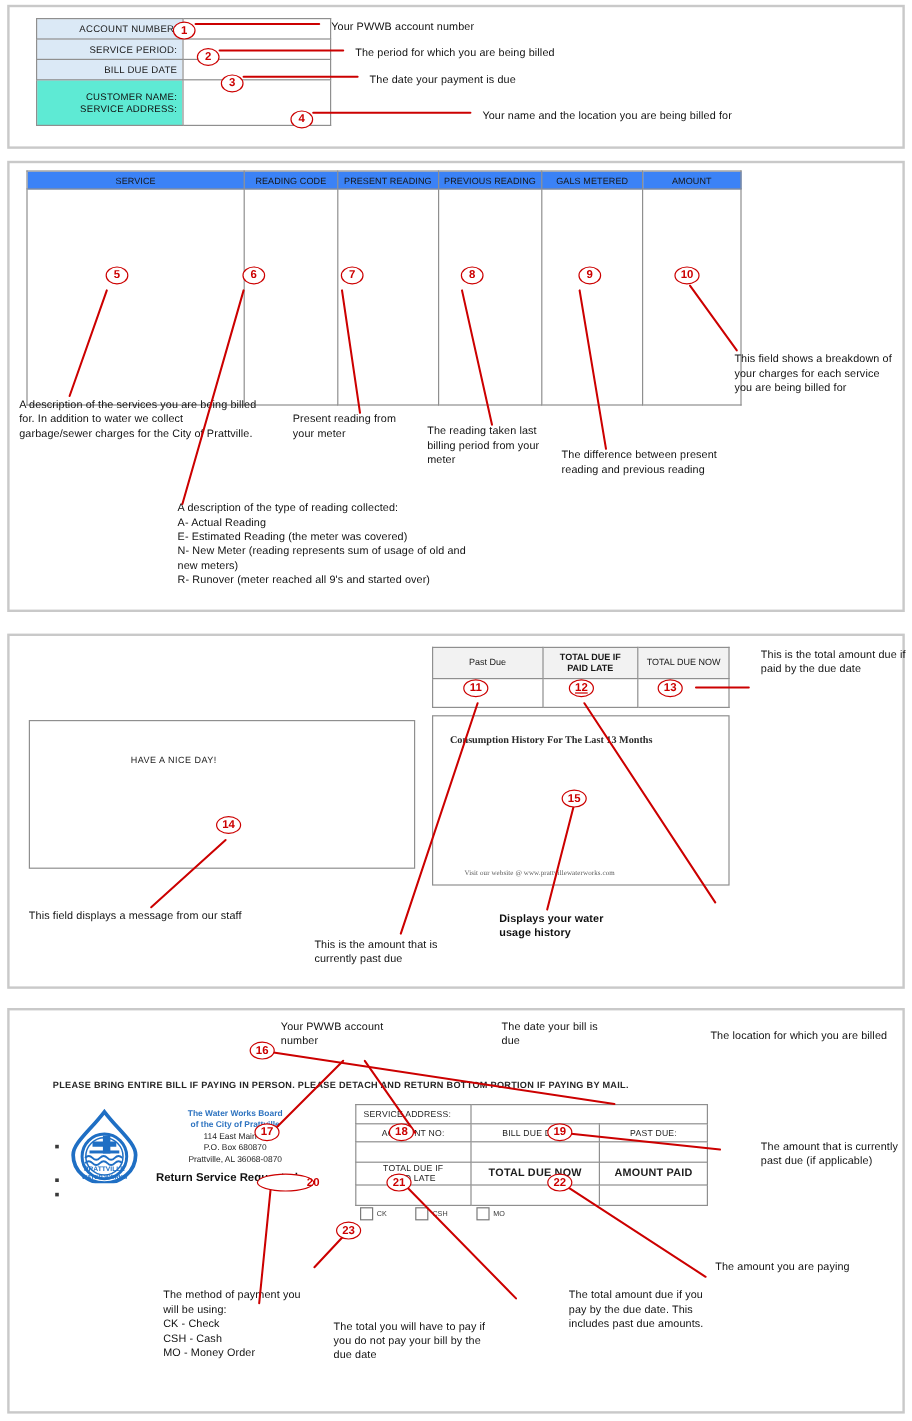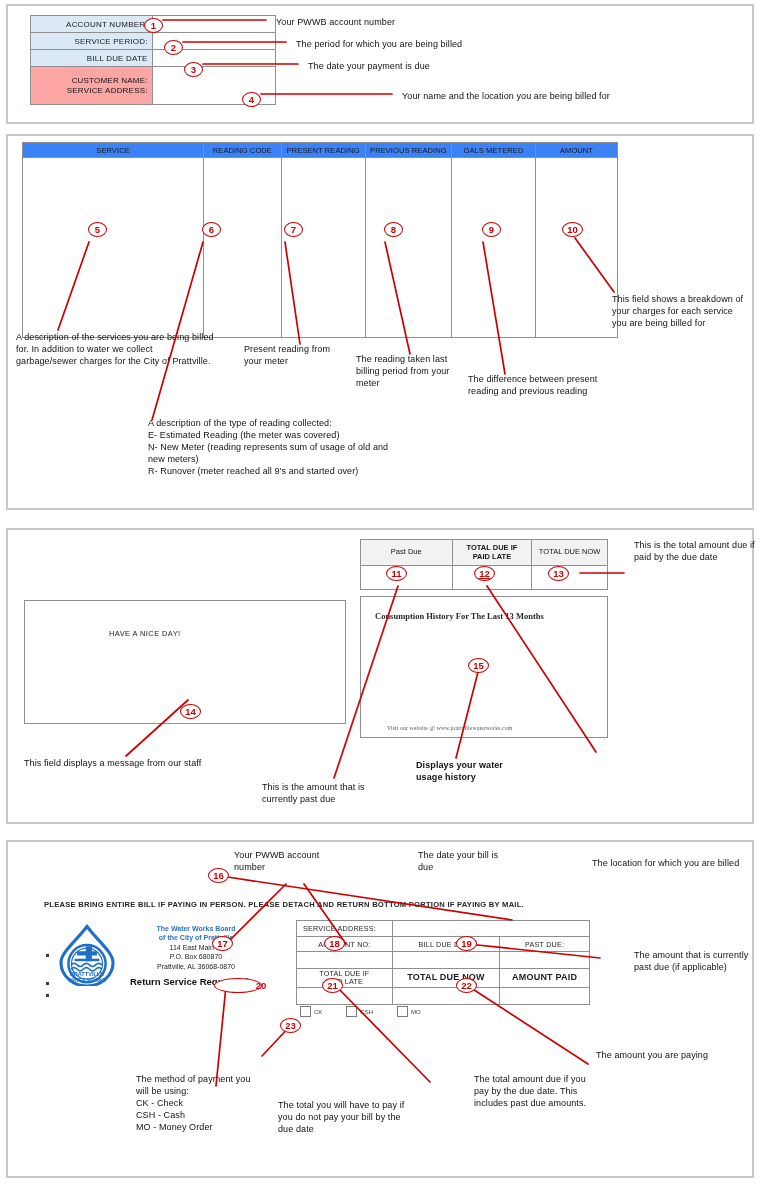--- a/index.html
+++ b/index.html
@@ -34,21 +34,21 @@
 
   
   #acct-table { left: 22px; top: 9px; width: 246px; }
   #acct-table td { height: 17px; font-size: 8px; letter-spacing: .2px; }
   #acct-table td.lbl {
     width: 122px; background: #dbe9f6; text-align: right;
     padding-right: 4px; color: #1a1a1a;
   }
   #acct-table td.val { width: 124px; background: #fff; }
   #acct-table td.lbl2 {
-    width: 122px; background: #fca5a5; text-align: right;
+    width: 122px; background: #5eead4; text-align: right;
     padding-right: 4px; height: 38px; line-height: 1.25;
   }
   #acct-table td.val2 { height: 38px; background:#fff; }
 
   
   #svc-table { left: 14px; top: 6px; width: 596px; }
   #svc-table th {
     height: 15px; background: #3b82f6; font-size: 7.5px;
     text-align: center; letter-spacing: .1px; color:#161616;
   }
@@ -236,20 +236,21 @@
     <div class="bubble w2" style="left:554px; top:86px;">10</div>
 
     <div class="ann" style="left:8px;  top:196px; width:200px;">A description of the services you are being billed for. In addition to water we collect garbage/sewer charges for the City of Prattville.</div>
     <div class="ann" style="left:236px; top:208px; width:106px;">Present reading from your meter</div>
     <div class="ann" style="left:348px; top:218px; width:112px;">The reading taken last billing period from your meter</div>
     <div class="ann" style="left:460px; top:238px; width:134px;">The difference between present reading and previous reading</div>
     <div class="ann" style="left:604px; top:158px; width:136px;">This field shows a breakdown of your charges for each service you are being billed for</div>
 
     <div class="ann" style="left:140px; top:282px; width:440px;">
       <div>A description of the type of reading collected:</div>
+      <div>A- Actual Reading</div>
       <div>E- Estimated Reading (the meter was covered)</div>
       <div>N- New Meter (reading represents sum of usage of old and</div>
       <div>new meters)</div>
       <div>R- Runover (meter reached all 9's and started over)</div>
     </div>
   </div>
 
   <div class="panel" id="panel-3">
     <table class="bill-tbl" id="tot-table">
       <tbody>
@@ -274,21 +275,21 @@
     </div>
 
     <div id="cons-box">
       <div id="cons-title">Consumption History For The Last 13 Months</div>
       <div id="cons-url">Visit our website @ www.prattvillewaterworks.com</div>
     </div>
 
     <div class="bubble w2" style="left:378px; top:36px;">11</div>
     <div class="bubble w2" style="left:466px; top:36px;text-decoration:underline;">12</div>
     <div class="bubble w2" style="left:540px; top:36px;">13</div>
-    <div class="bubble w2" style="left:172px; top:150px;margin-top:24px;">14</div>
+    <div class="bubble w2" style="left:172px; top:150px;">14</div>
     <div class="bubble w2" style="left:460px; top:128px;">15</div>
 
     <div class="ann" style="left:626px; top:10px; width:124px;">This is the total amount due if paid by the due date</div>
     <div class="ann" style="left:16px;  top:228px; width:230px;">This field displays a message from our staff</div>
     <div class="ann" style="left:254px; top:252px; width:120px;">This is the amount that is currently past due</div>
     <div class="ann" style="left:408px; top:230px; width:110px;font-weight:bold;">Displays your water usage history</div>
   </div>
 
   <div class="panel" id="panel-4">
     <div id="banner">PLEASE BRING ENTIRE BILL IF PAYING IN PERSON. PLEASE DETACH AND RETURN BOTTOM PORTION IF PAYING BY MAIL.</div>

